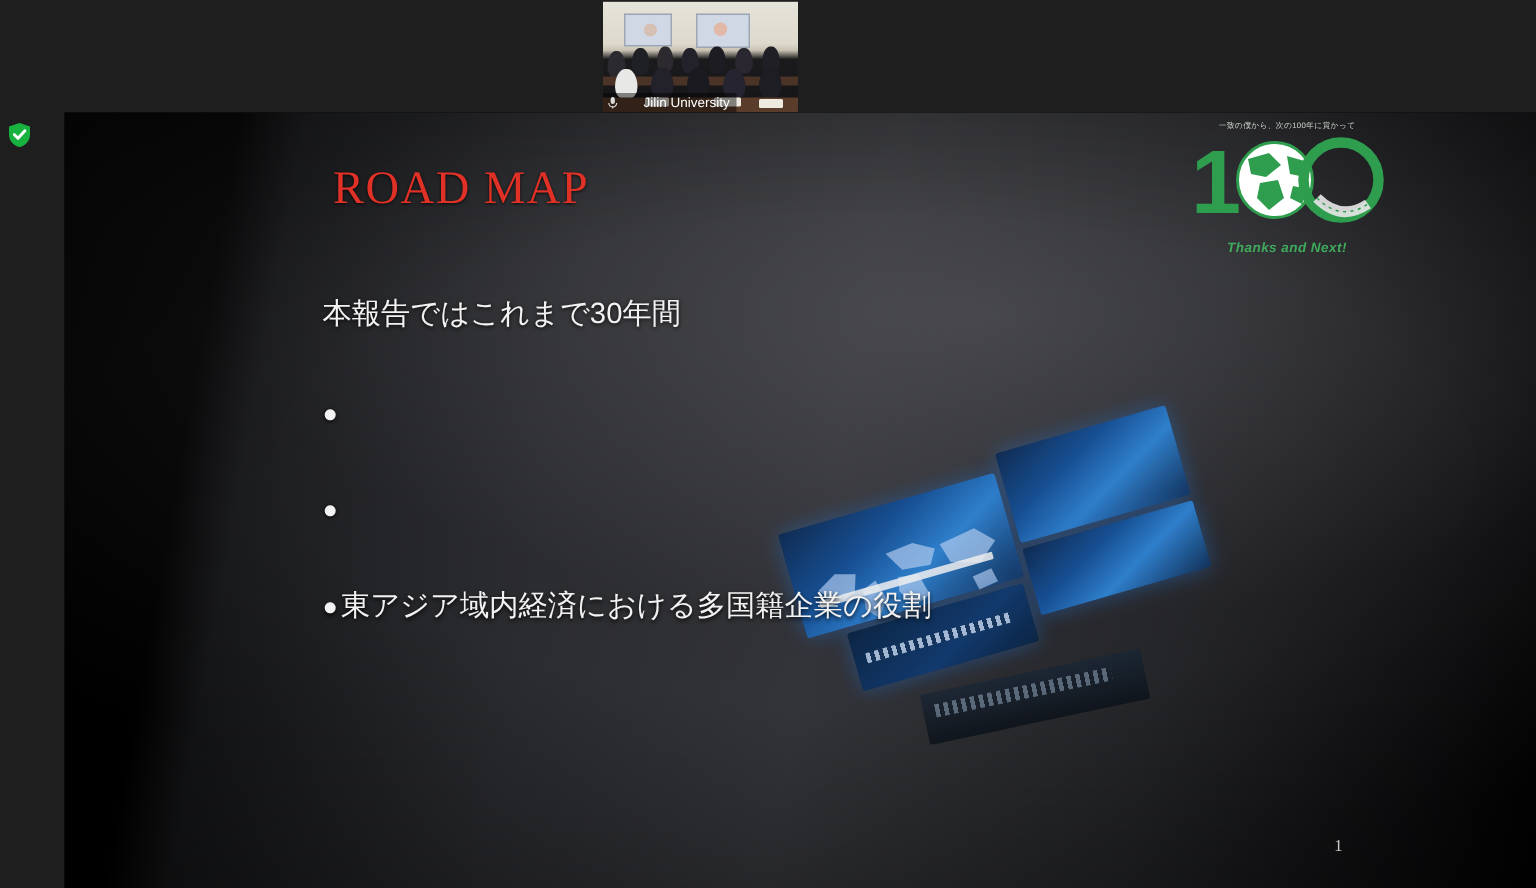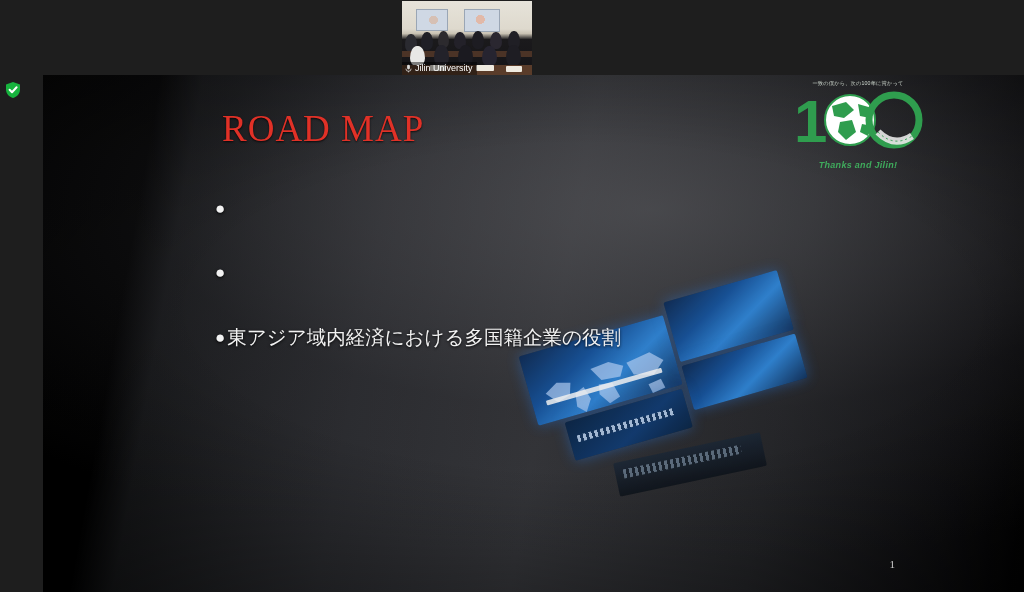--- a/index.html
+++ b/index.html
@@ -60,21 +60,21 @@
   .person .glasses{ position:absolute; left:50%; transform:translateX(-50%); top:11px;
     width:22px; height:6px; border:1px solid #3a3a3a; border-radius:2px; }
   .person .body{ position:absolute; left:50%; transform:translateX(-50%); bottom:0;
     width:62px; height:30px; background:#eef0ef;
     border-radius:34% 34% 0 0; }
   .person .tie{ position:absolute; left:50%; transform:translateX(-50%); bottom:0;
     width:7px; height:26px; background:#2b3340; }
 
   .namebar{
     position:absolute; left:0; bottom:0; height:13px;
-    display:flex; align-items:center; gap:3px;
+    display:flex; align-items:center; gap:17px;
     padding:0 4px 0 3px;
     background:rgba(0,0,0,0.45);
     color:#fff; font-size:9px; line-height:1; white-space:nowrap;
   }
   .namebar .mic{ width:7px; height:9px; flex:0 0 auto; }
 
   
   .slide{
     position:absolute; left:43px; top:75px; right:0; bottom:0;
     background:#000; overflow:hidden;
@@ -117,21 +117,21 @@
     background:repeating-linear-gradient(90deg,#8fa6bd 0 3px, #16202c 3px 6px); opacity:.65; }
   .vignette{
     position:absolute; inset:0;
     background:radial-gradient(130% 105% at 55% 45%, rgba(0,0,0,0) 30%, rgba(0,0,0,0.55) 74%, rgba(0,0,0,0.92) 100%);
     pointer-events:none;
   }
 
   .slide-title{
     position:absolute; left:179px; top:32px;
     font-family:"Liberation Serif", serif;
-    font-size:37px; color:#e03127; letter-spacing:1px;
+    font-size:31px; color:#e03127; letter-spacing:1px;
     text-shadow:0 1px 2px rgba(0,0,0,.8);
   }
 
   .body-text{
     position:absolute; left:172px; top:125px; right:60px;
     color:#f2f2f2;
     font-size:19.5px;
     line-height:1;
     text-shadow:0 1px 3px rgba(0,0,0,.9);
   }
@@ -247,26 +247,27 @@
         <circle cx="60" cy="32" r="25" fill="#ffffff"></circle>
         <circle cx="60" cy="32" r="25" fill="none" stroke="#2f9d4e" stroke-width="2"></circle>
         <path d="M42 18 L56 14 L64 22 L54 30 L44 28 Z" fill="#2f9d4e"></path>
         <path d="M50 34 L62 32 L66 44 L56 52 L48 44 Z" fill="#2f9d4e"></path>
         <path d="M68 16 L82 20 L80 30 L70 28 Z" fill="#2f9d4e"></path>
         <path d="M72 36 L82 38 L78 48 L70 44 Z" fill="#2f9d4e"></path>
         <circle cx="104" cy="32" r="25" fill="none" stroke="#2f9d4e" stroke-width="7"></circle>
         <path d="M88 44 Q104 60 122 48" stroke="#e8e8e8" stroke-width="7" fill="none" opacity="0.9"></path>
         <path d="M88 44 Q104 60 122 48" stroke="#2f9d4e" stroke-width="1" fill="none" stroke-dasharray="2 3"></path>
       </svg>
-      <div class="thanks">Thanks and Jilin!</div>
+      <div class="thanks">Thanks and Next!</div>
     </div>
 
     <div class="slide-title">ROAD MAP</div>
 
     <div class="body-text">
+      <div class="line">本報告ではこれまで30年間</div>
       <div class="line bullet-line">
         <span class="dot">●</span>
       </div>
       <div class="line bullet-line">
         <span class="dot">●</span>
       </div>
       <div class="line bullet-line">
         <span class="dot">●</span>
         <span>東アジア域内経済における多国籍企業の役割</span>
       </div>

